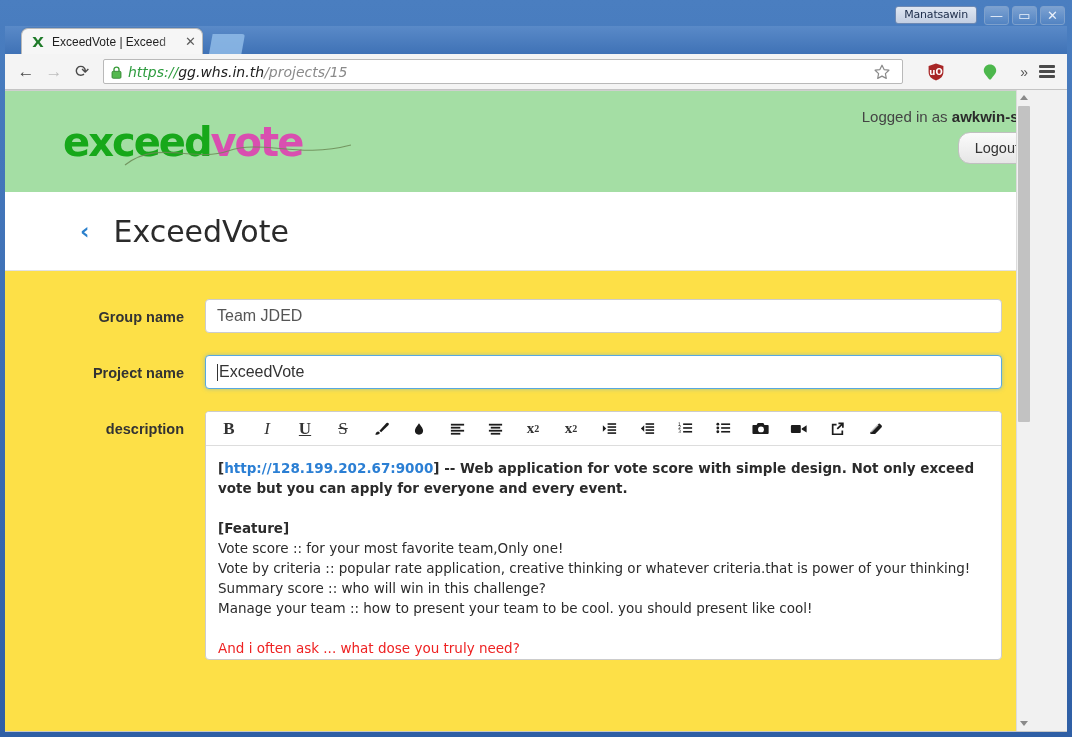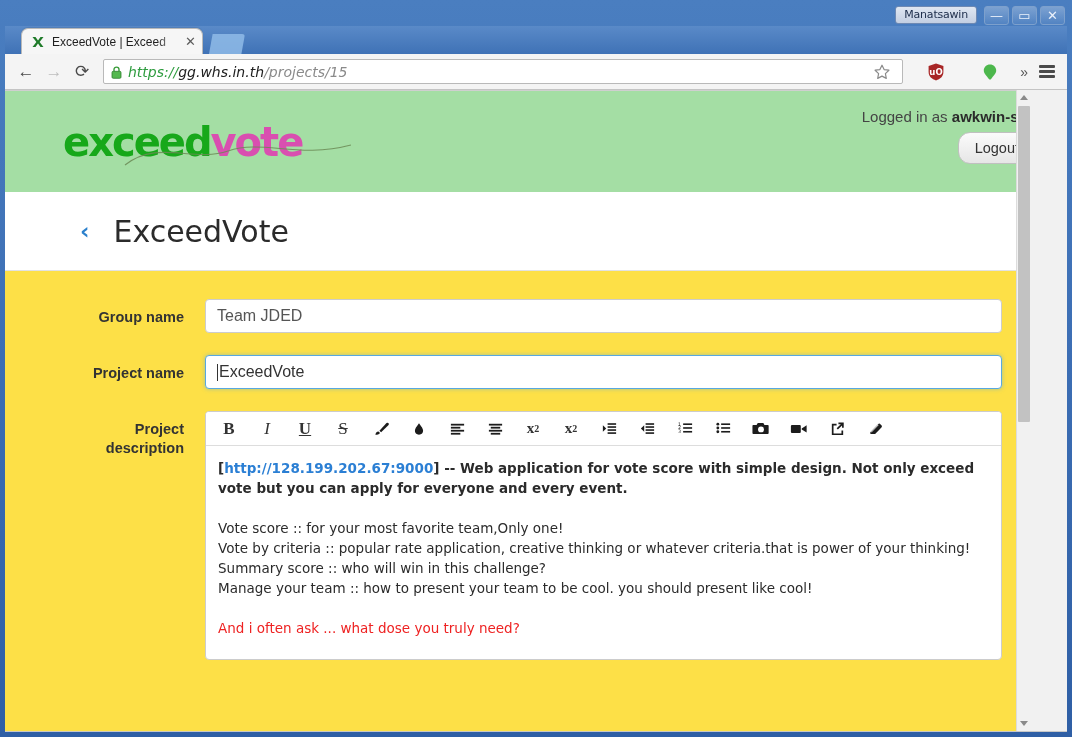--- a/index.html
+++ b/index.html
@@ -351,21 +351,20 @@
               <div class="text-input focused" placeholder="Project name">
                 <span class="caret"></span>
                   <span>ExceedVote</span>
               </div>
             </div>
           </div>
 
 
           <div class="form-row">
             <div class="form-label">
-              <div>Project</div>
               <div>description</div>
             </div>
             <div class="form-control">
               <div id="editor-wrap">
 
                 <div id="editor-toolbar">
                   <div class="tb-btn txt">B</div>
                   <div class="tb-btn txt ital">I</div>
                   <div class="tb-btn txt under">U</div>
                   <div class="tb-btn txt strike">S</div>
@@ -466,20 +465,21 @@
                     <svg viewBox="0 0 18 18" width="17" height="17">
                       <path d="M3 13.5 L11.8 4.4 a1.6 1.6 0 0 1 2.3 0 l1.2 1.2 a1.6 1.6 0 0 1 0 2.3 L8.6 14.9 H4 Z" fill="#1c1c1c"></path>
                       <path d="M4.2 13.2 L12 5.2" stroke="#ffffff" stroke-width="1" fill="none"></path>
                     </svg>
                   </div>
                 </div>
 
                 <div id="editor-body">
                   <p class="bold"><span>[</span><a href="#">http://128.199.202.67:9000</a><span>] -- Web application for vote score with simple design. Not only exceed vote but you can apply for everyone and every event.</span></p>
                   <div class="blank"></div>
+                  <p class="bold">[Feature]</p>
                   <p>Vote score :: for your most favorite team,Only one!</p>
                   <p>Vote by criteria :: popular rate application, creative thinking or whatever criteria.that is power of your thinking!</p>
                   <p>Summary score :: who will win in this challenge?</p>
                   <p>Manage your team :: how to present your team to be cool. you should present like cool!</p>
                   <div class="blank"></div>
                   <p class="red">And i often ask ... what dose you truly need?</p>
                 </div>
 
               </div>
             </div>

